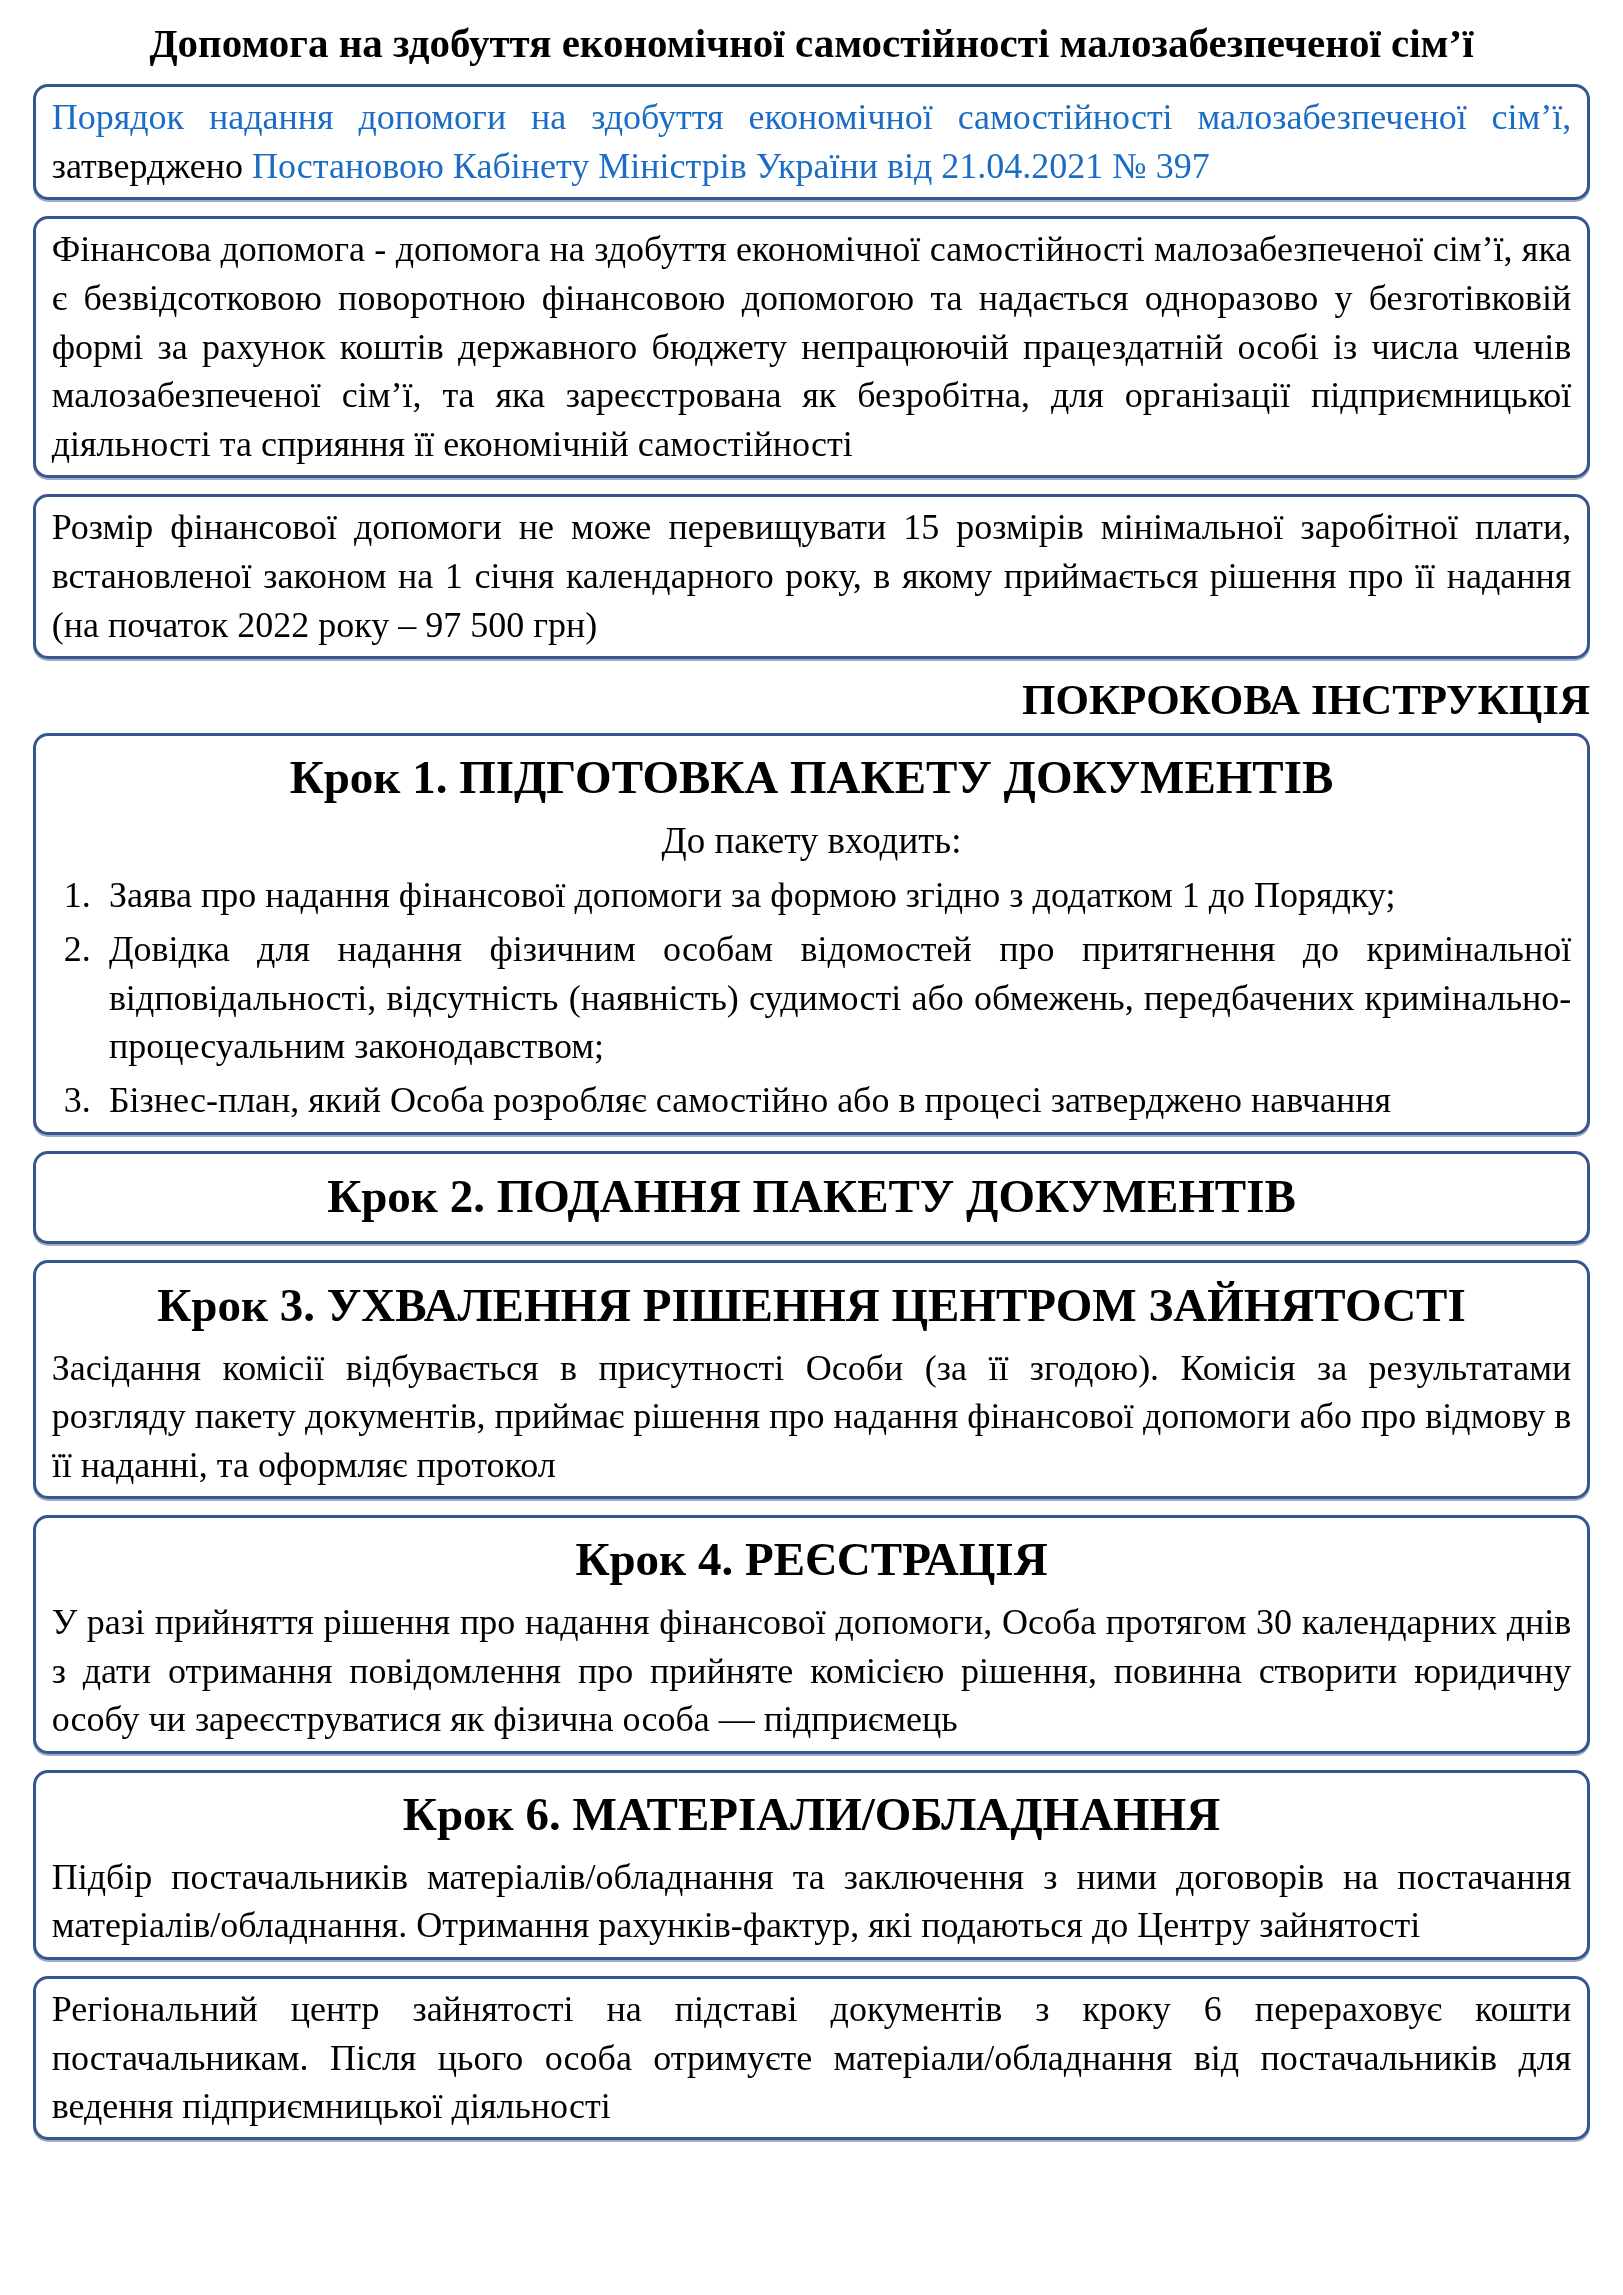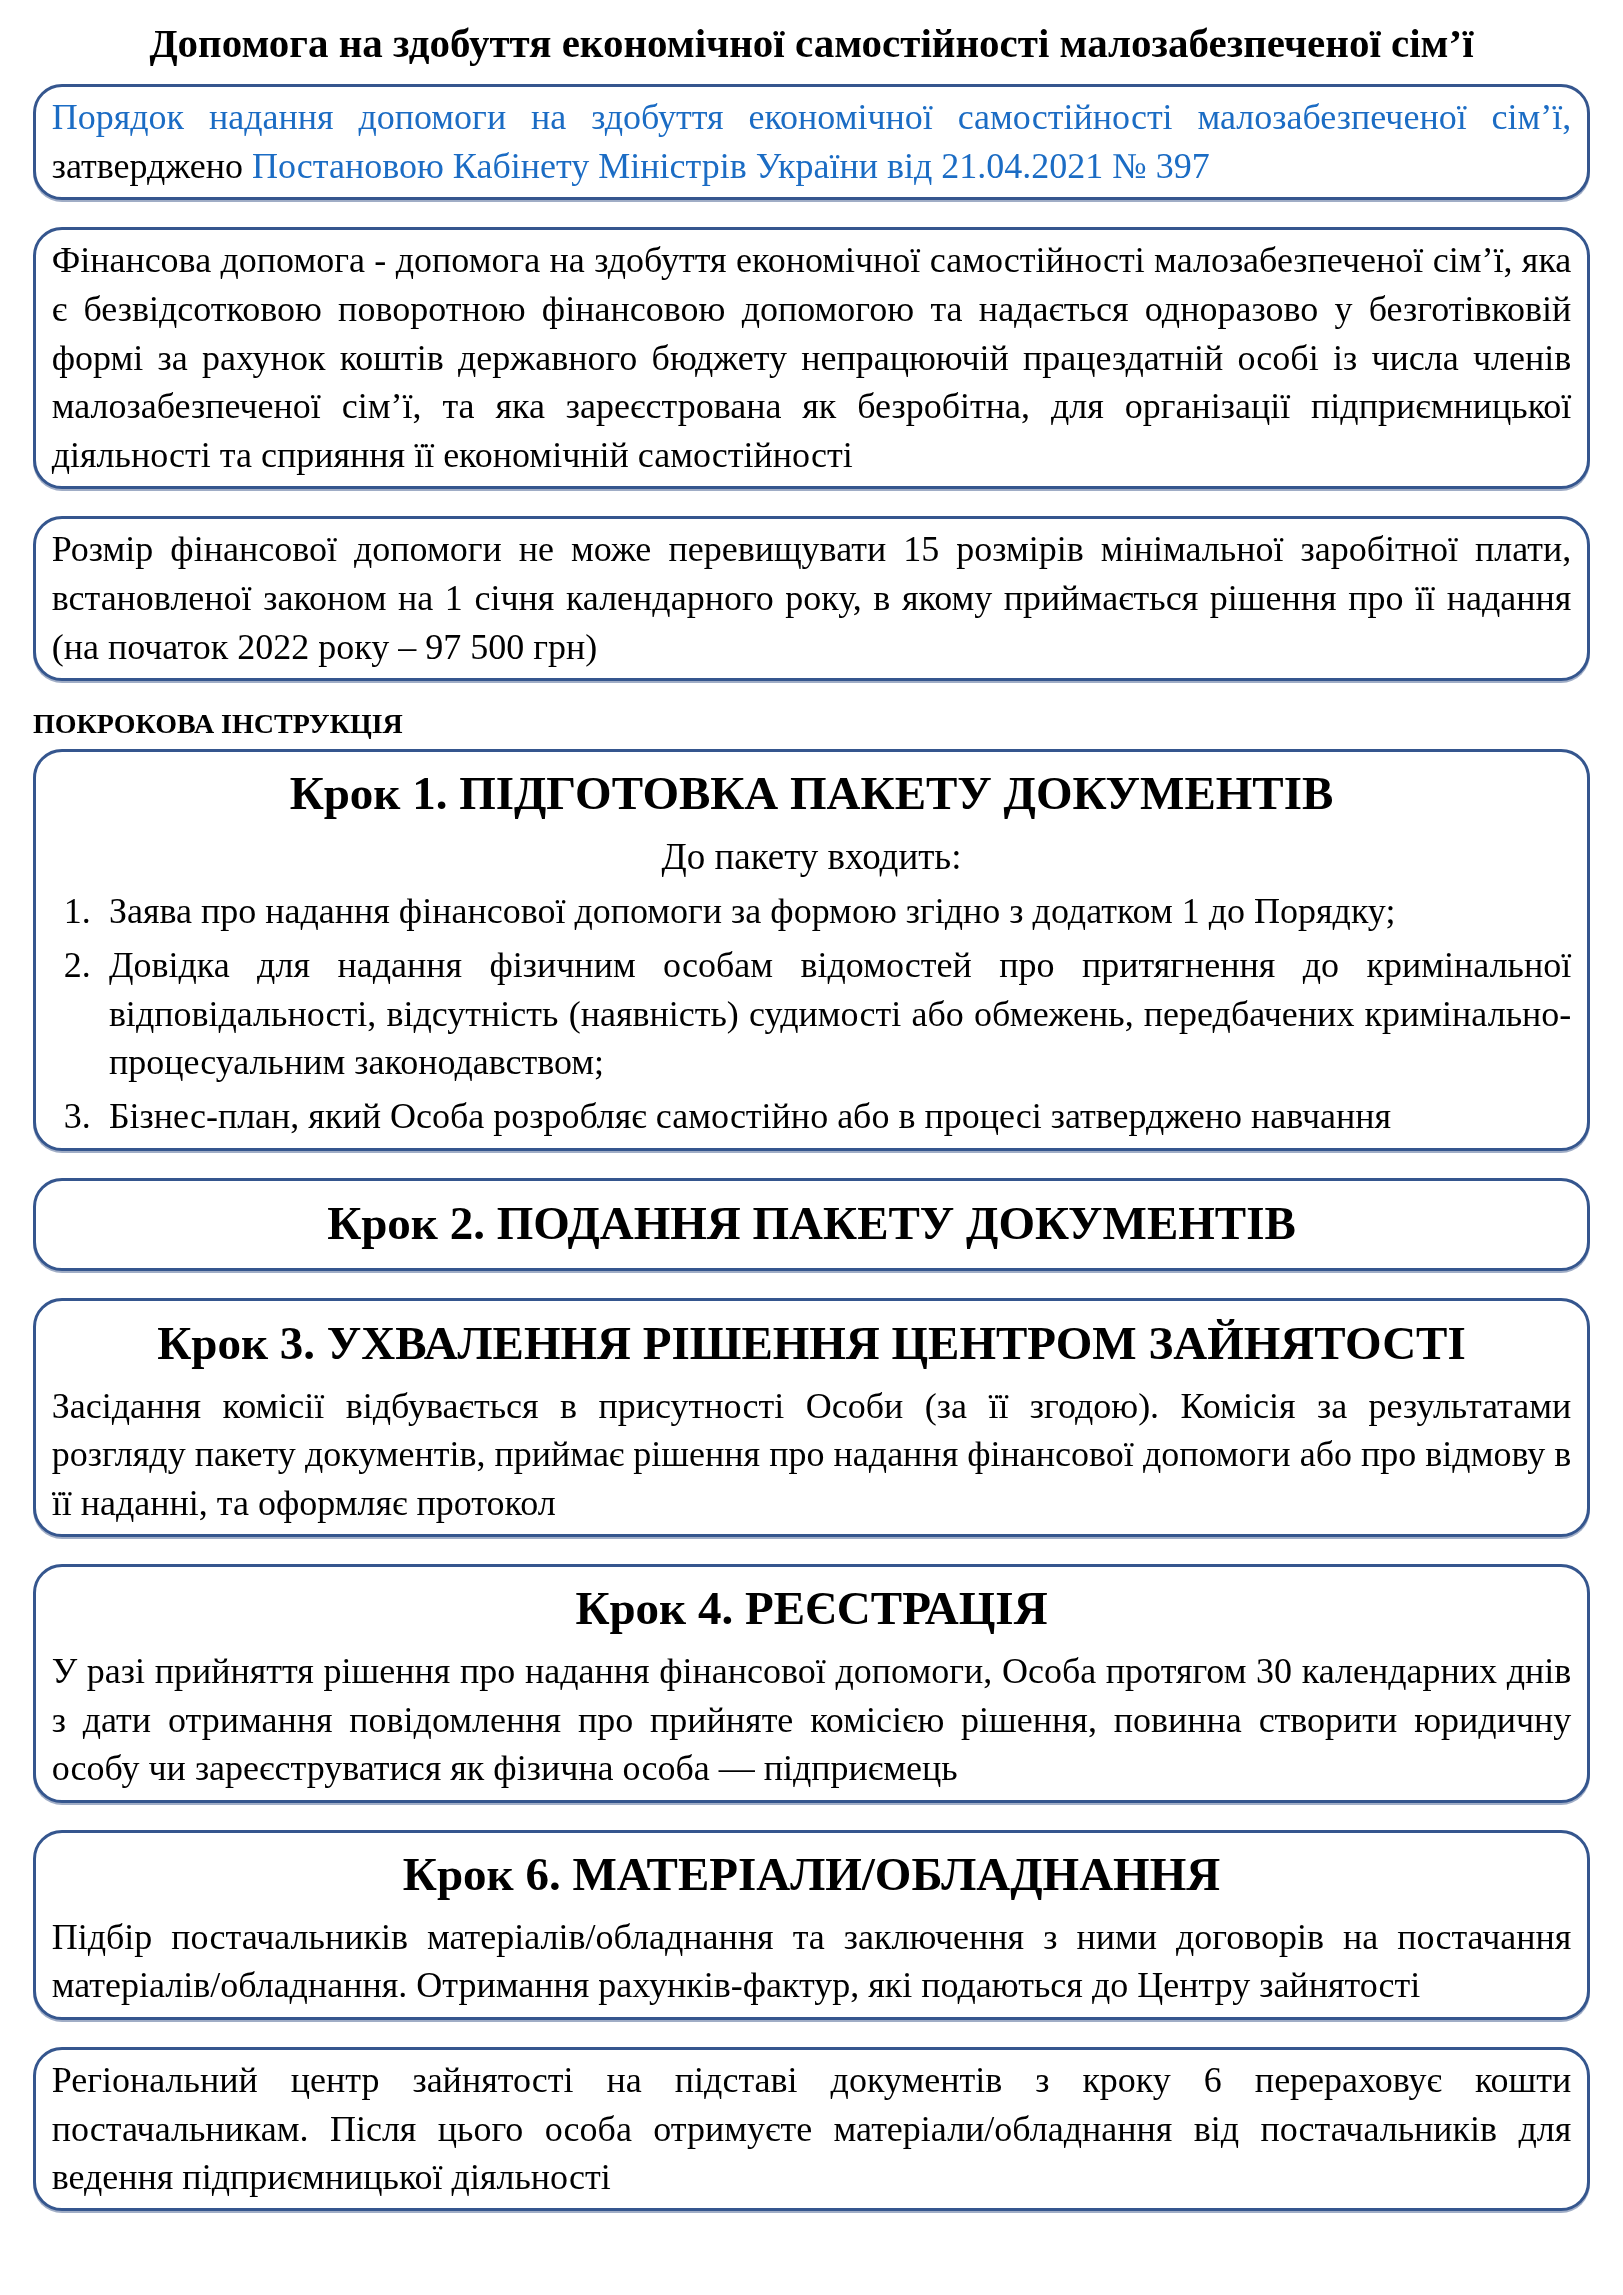--- a/index.html
+++ b/index.html
@@ -23,35 +23,35 @@
   .doc-title {
     text-align: center;
     font-weight: bold;
     font-size: 41px;
     line-height: 1.15;
     margin: 2.6px 6.5px 17px 6.5px;
   }
   .box {
     box-sizing: border-box;
     border: 3.3px solid #35568E;
-    border-radius: 29px;
+    border-radius: 15px;
     padding: 6.5px 15.7px;
-    margin: 0 0 27px 0;
+    margin: 0 0 16px 0;
     font-size: 36px;
     line-height: 1.35;
     text-align: justify;
     background: #ffffff;
     box-shadow: 0 2px 0 rgba(44,74,128,0.45);
   }
   .blue-text { color: #1B6CC4; }
   .black-text { color: #000000; }
   .instr-heading {
-    text-align: left;
+    text-align: right;
     font-weight: bold;
-    font-size: 28px;
+    font-size: 43px;
     margin: 6.5px 0 9.2px 0;
   }
   .step-title {
     text-align: center;
     font-weight: bold;
     font-size: 47px;
     margin: 3.9px 0 6.5px 0;
     text-align-last: center;
   }
   .step-sub {

